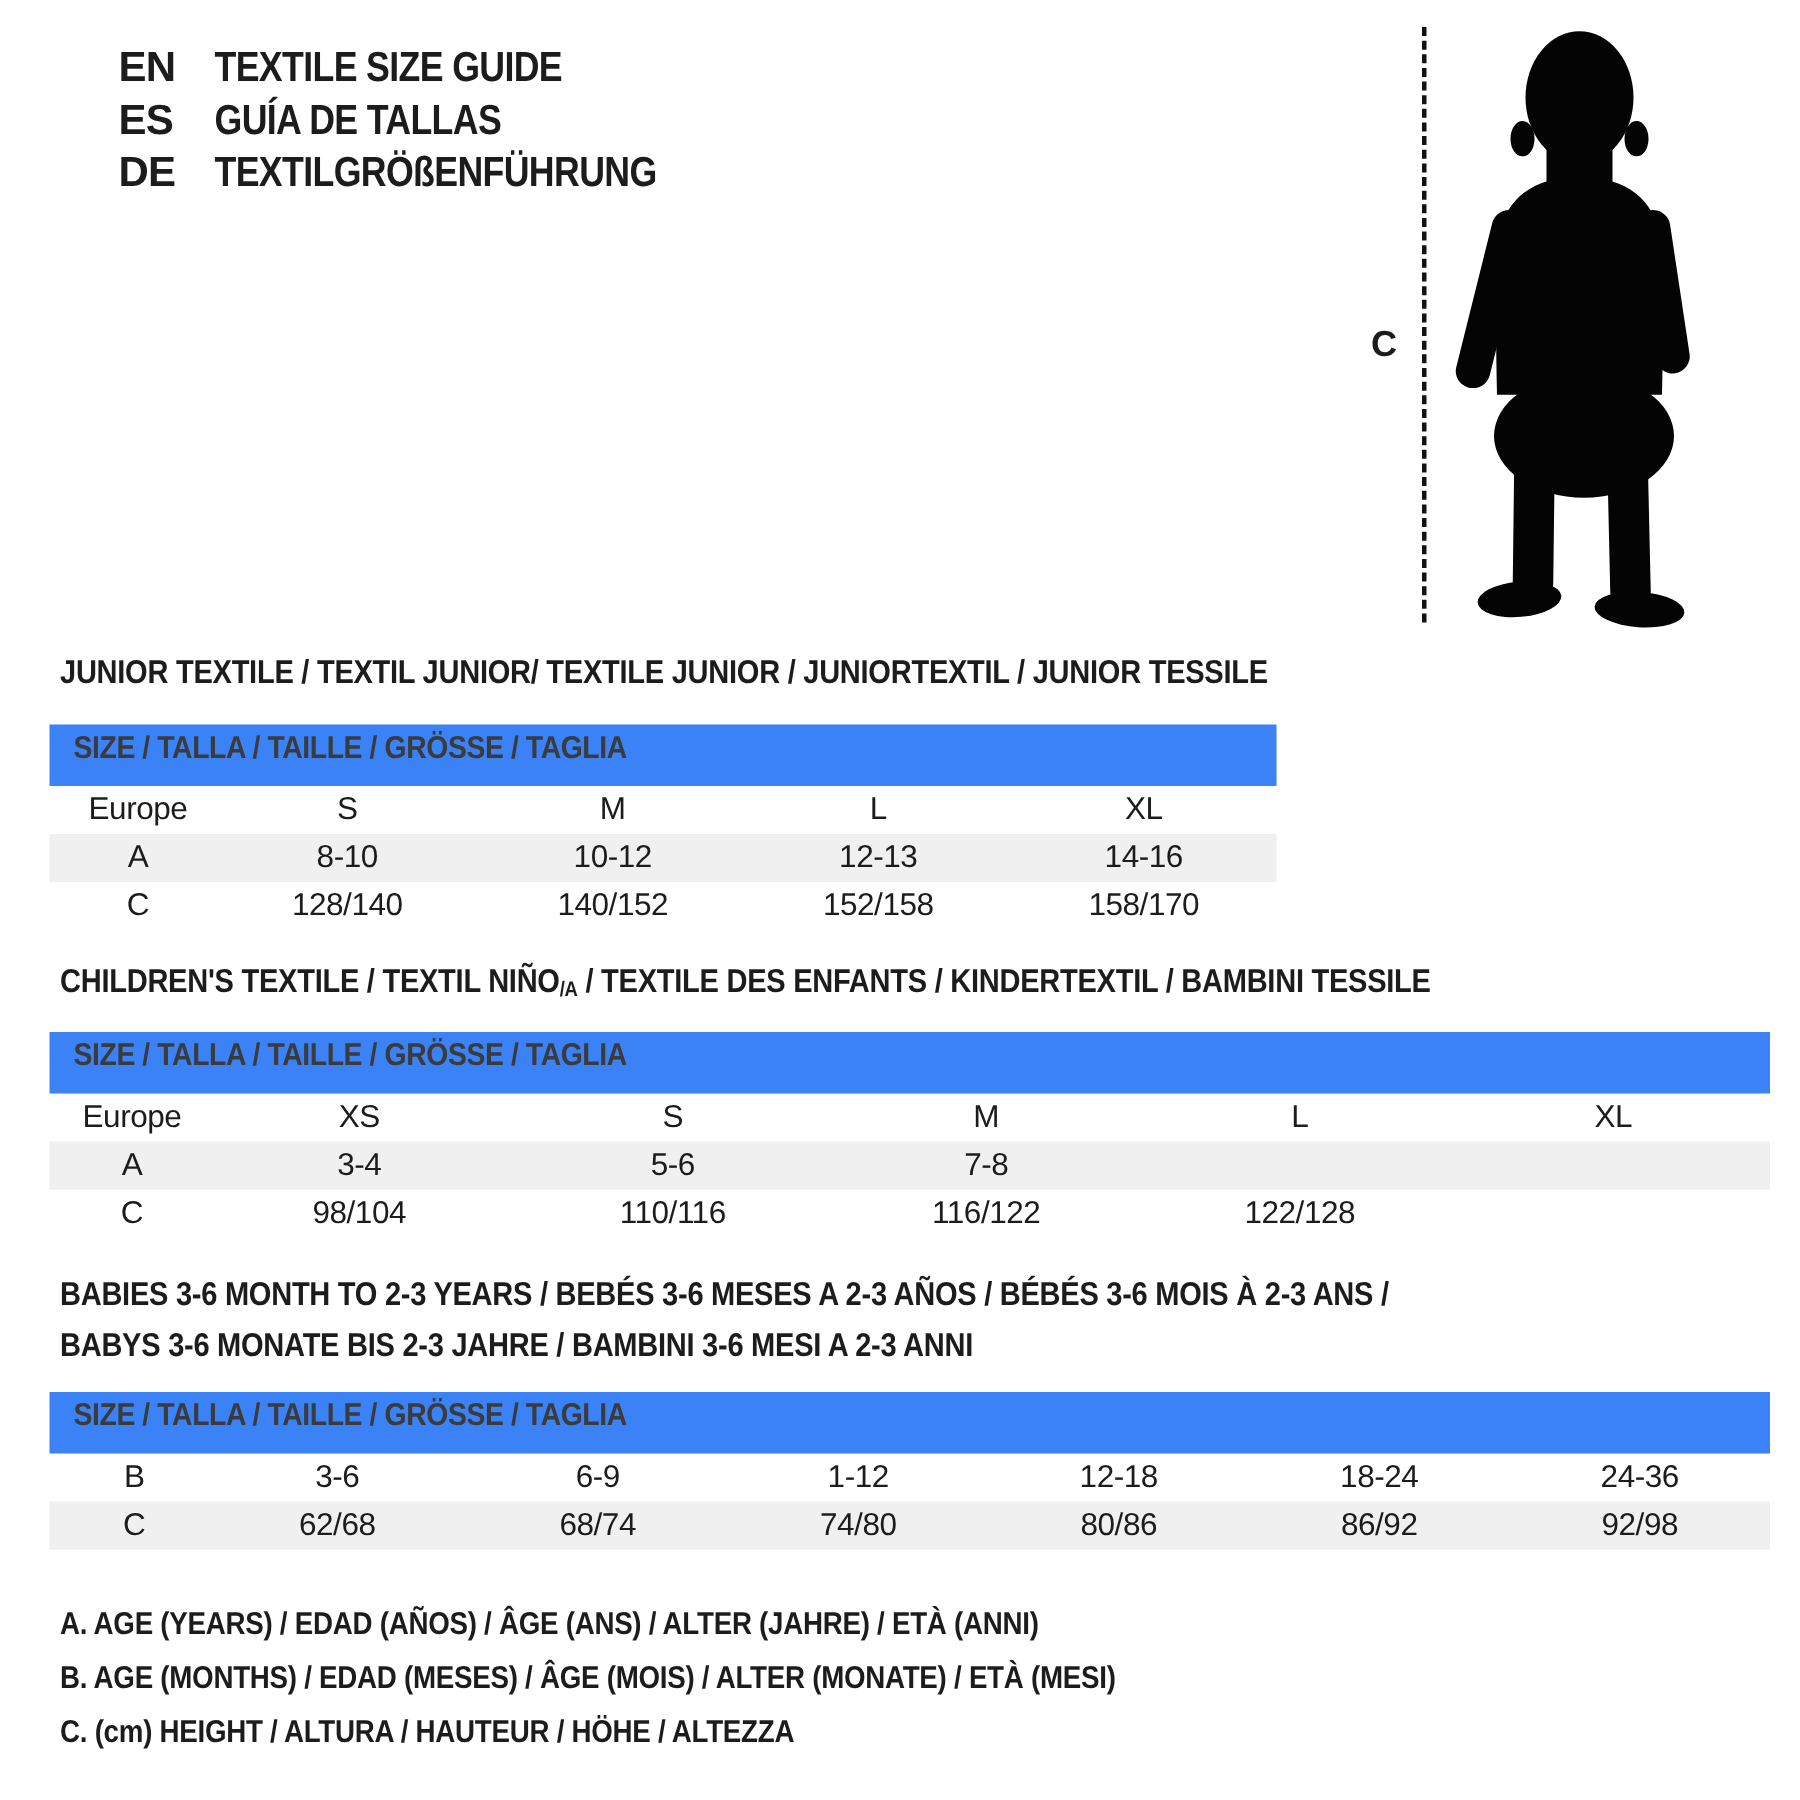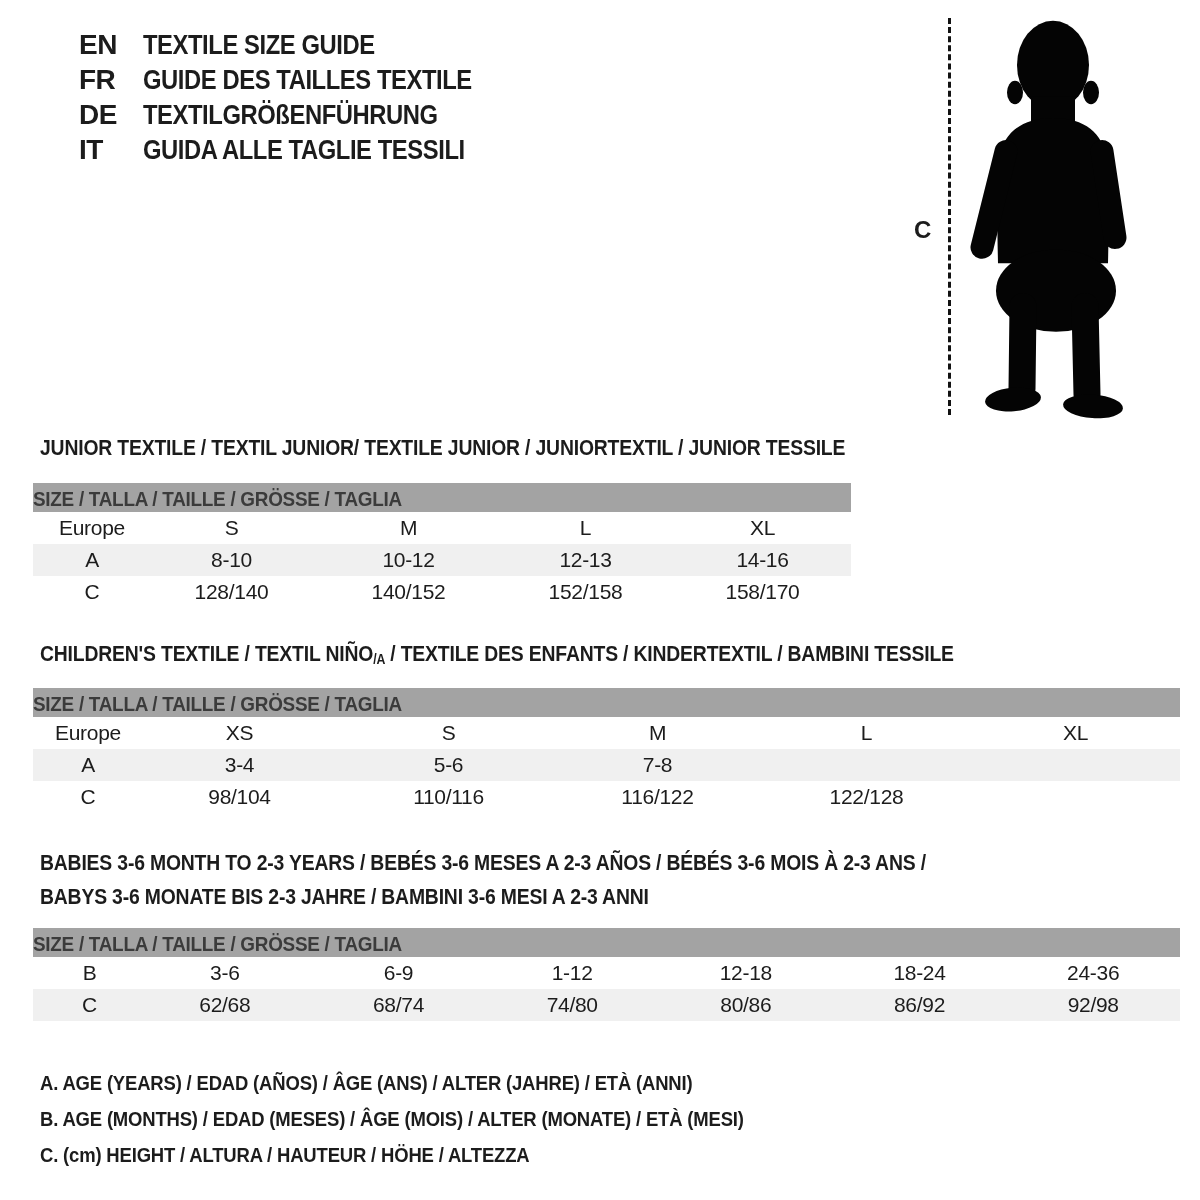--- a/index.html
+++ b/index.html
@@ -18,22 +18,22 @@
   .measure-line{position:absolute;left:948px;top:18px;height:397px;width:0;
     border-left:3px dashed #121212;}
   .measure-label{position:absolute;left:914px;top:216px;font-weight:bold;font-size:24px;}
   .baby-svg{position:absolute;left:953px;top:14px;width:200px;height:412px;}
   
   .sec-title{position:absolute;font-weight:bold;font-size:22px;letter-spacing:-0.2px;
     white-space:nowrap;transform:scaleX(.88);transform-origin:left center;line-height:28px;}
   .sub-a{font-size:14px;position:relative;top:3px;}
   
   .size-table{position:absolute;font-size:21px;letter-spacing:-0.3px;}
-  .tbl-head{height:29px;line-height:32px;background:#a3a3a3;color:#3b3b3b;
-    font-weight:bold;padding-left:0;overflow:hidden;white-space:nowrap;}
+  .tbl-head{height:41px;line-height:32px;background:#3b82f6;color:#3b3b3b;
+    font-weight:bold;padding-left:16px;overflow:hidden;white-space:nowrap;}
   .tbl-head .hd{display:inline-block;transform:scaleX(.9);transform-origin:left center;}
   .tbl-row{display:grid;height:32px;line-height:32px;}
   .tbl-row.shaded{background:#f0f0f0;}
   .cols4{grid-template-columns:110px repeat(4,1fr);}
   .cols5{grid-template-columns:102px repeat(5,1fr);}
   .cols6{grid-template-columns:105px repeat(6,1fr);}
   .row-label{padding-left:8px;text-align:center;}
   .cell{text-align:center;}
   
   .notes{position:absolute;left:40px;top:1069px;}
@@ -42,30 +42,26 @@
 </style>
 </head>
 <body>
 
 <div class="lang-list">
   <div class="lang-row">
     <span class="lang-code">EN</span>
     <span class="lang-title">TEXTILE SIZE GUIDE</span>
   </div>
   <div class="lang-row">
-    <span class="lang-code">FR</span>
-    <span class="lang-title">GUIDE DES TAILLES TEXTILE</span>
+    <span class="lang-code">ES</span>
+    <span class="lang-title">GUÍA DE TALLAS</span>
   </div>
   <div class="lang-row">
     <span class="lang-code">DE</span>
     <span class="lang-title">TEXTILGRÖßENFÜHRUNG</span>
-  </div>
-  <div class="lang-row">
-    <span class="lang-code">IT</span>
-    <span class="lang-title">GUIDA ALLE TAGLIE TESSILI</span>
   </div>
 </div>
 
 <div class="measure-line"></div>
 <div class="measure-label">C</div>
 <svg class="baby-svg" viewBox="0 0 200 420" preserveAspectRatio="none">
   <g fill="#040404" stroke="none">
     <ellipse cx="100" cy="52" rx="36" ry="45"></ellipse>
     <ellipse cx="62" cy="80" rx="8" ry="12"></ellipse>
     <ellipse cx="138" cy="80" rx="8" ry="12"></ellipse>

